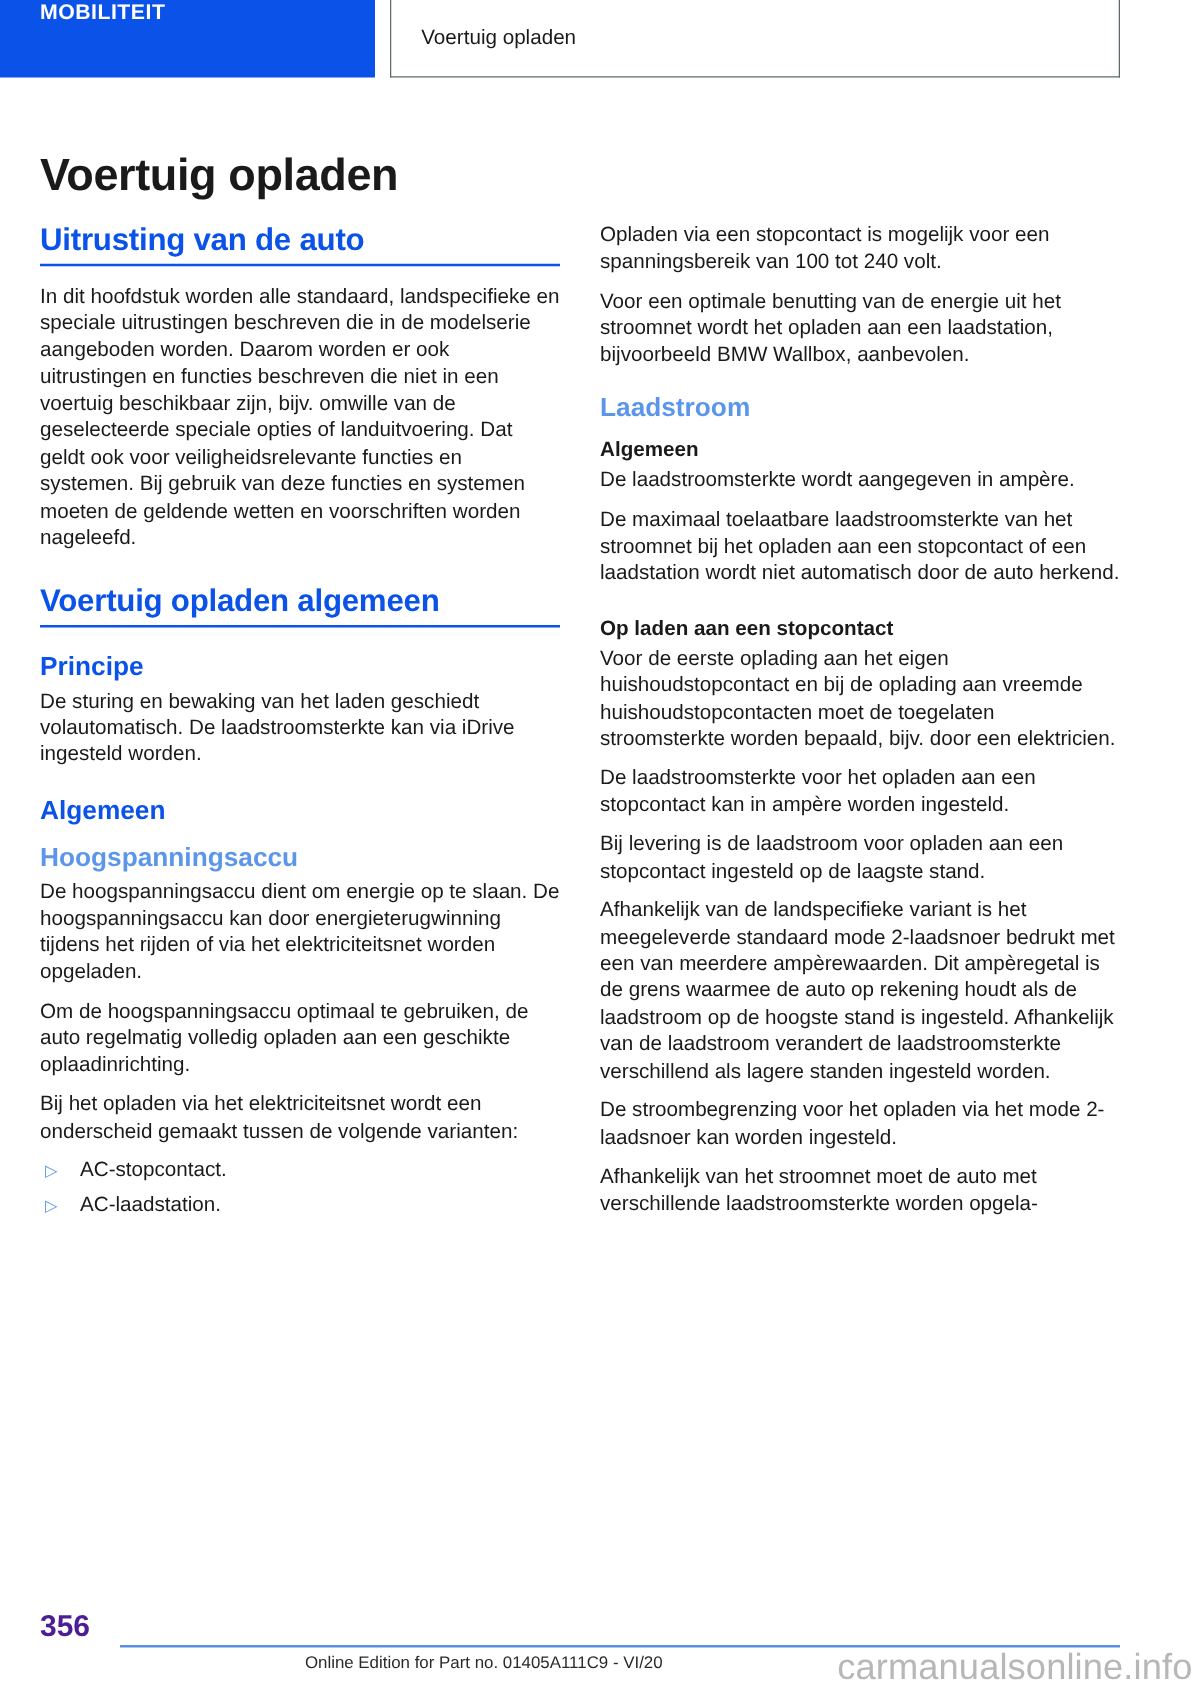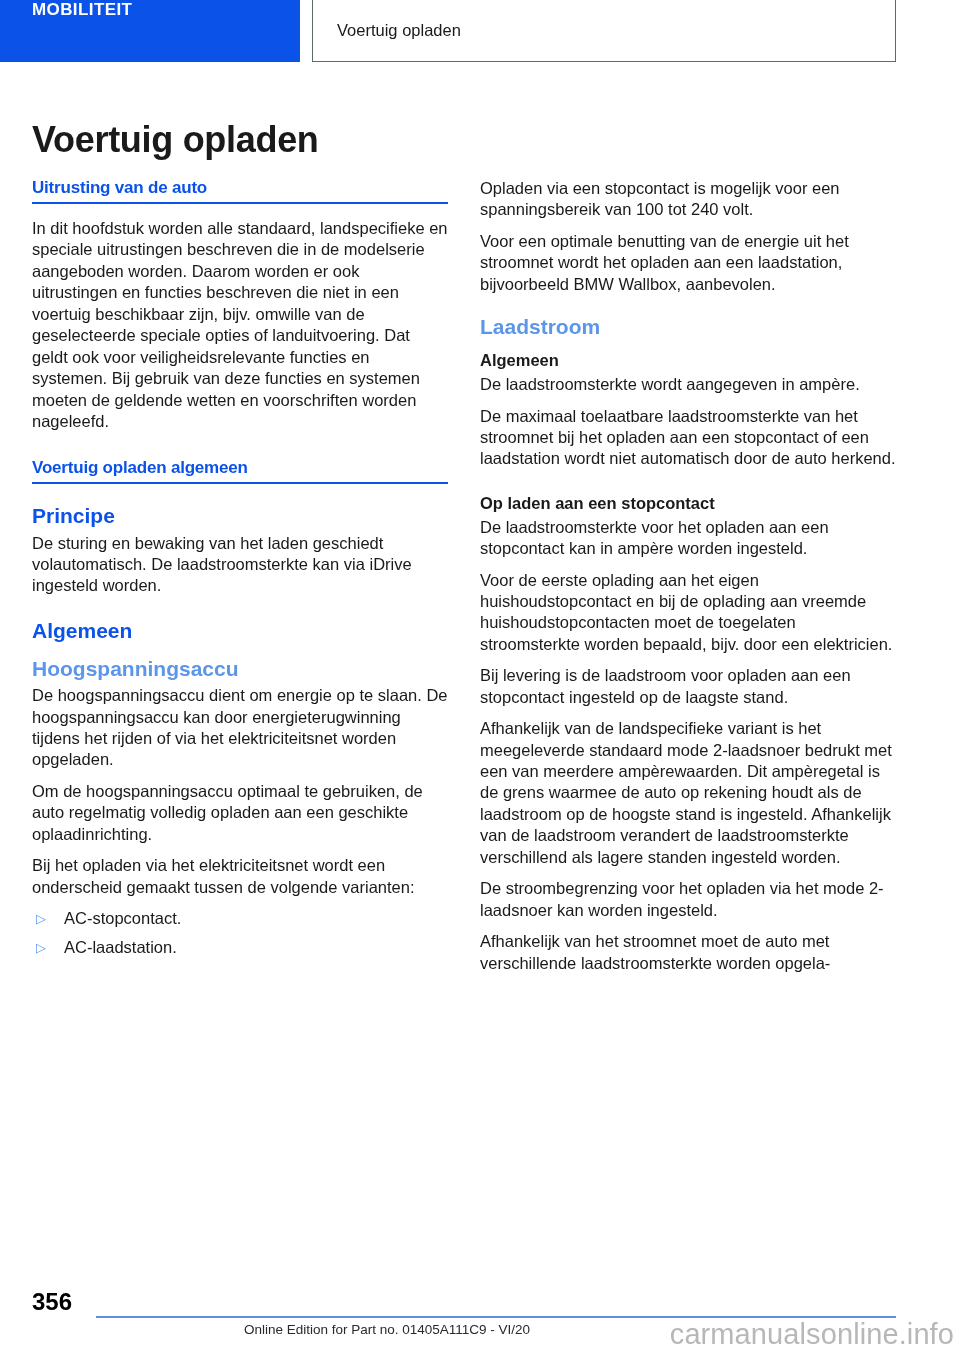--- a/index.html
+++ b/index.html
@@ -80,21 +80,21 @@
     height: 1100px;
     display: flex;
     gap: 32px;
   }
   .col {
     width: 416px;
   }
 
   
   .h2 {
-    font-size: 17px;
+    font-size: 25px;
     font-weight: bold;
     color: #0b52e8;
     letter-spacing: -0.2px;
     line-height: 1.12;
     padding-bottom: 5px;
     border-bottom: 2px solid #0b52e8;
     margin: 0 0 14px 0;
   }
 
   .h3 {
@@ -153,21 +153,21 @@
     bottom: 0;
     width: 960px;
     height: 80px;
   }
   .page-number {
     position: absolute;
     left: 32px;
     top: 6px;
     font-size: 24px;
     font-weight: bold;
-    color: #000000;
+    color: #4c1d95;
   }
   .footer-rule {
     position: absolute;
     left: 96px;
     top: 34px;
     width: 800px;
     height: 2px;
     background: #5b8fe0;
   }
   .footer-note {
@@ -241,22 +241,22 @@
     <p class="body">Opladen via een stopcontact is mogelijk voor een spanningsbereik van 100 tot 240 volt.</p>
     <p class="body">Voor een optimale benutting van de energie uit het stroomnet wordt het opladen aan een laadstation, bijvoorbeeld BMW Wallbox, aanbevolen.</p>
 
     <h3 class="h3 light" style="margin-top:20px;">Laadstroom</h3>
 
     <h4 class="h4" style="margin-top:12px;">Algemeen</h4>
     <p class="body">De laadstroomsterkte wordt aangegeven in ampère.</p>
     <p class="body">De maximaal toelaatbare laadstroomsterkte van het stroomnet bij het opladen aan een stopcontact of een laadstation wordt niet automatisch door de auto herkend.</p>
 
     <h4 class="h4" style="margin-top:24px;">Op laden aan een stopcontact</h4>
+    <p class="body">Voor de eerste oplading aan het eigen huishoudstopcontact en bij de oplading aan vreemde huishoudstopcontacten moet de toegelaten stroomsterkte worden bepaald, bijv. door een elektricien.</p>
     <p class="body">De laadstroomsterkte voor het opladen aan een stopcontact kan in ampère worden ingesteld.</p>
-    <p class="body">Voor de eerste oplading aan het eigen huishoudstopcontact en bij de oplading aan vreemde huishoudstopcontacten moet de toegelaten stroomsterkte worden bepaald, bijv. door een elektricien.</p>
     <p class="body">Bij levering is de laadstroom voor opladen aan een stopcontact ingesteld op de laagste stand.</p>
     <p class="body">Afhankelijk van de landspecifieke variant is het meegeleverde standaard mode 2-laadsnoer bedrukt met een van meerdere ampèrewaarden. Dit ampèregetal is de grens waarmee de auto op rekening houdt als de laadstroom op de hoogste stand is ingesteld. Afhankelijk van de laadstroom verandert de laadstroomsterkte verschillend als lagere standen ingesteld worden.</p>
 
     <p class="body">De stroombegrenzing voor het opladen via het mode 2-laadsnoer kan worden ingesteld.</p>
     <p class="body">Afhankelijk van het stroomnet moet de auto met verschillende laadstroomsterkte worden opgela-</p>
 
   </div>
 </div>
 
 <div class="footer">

